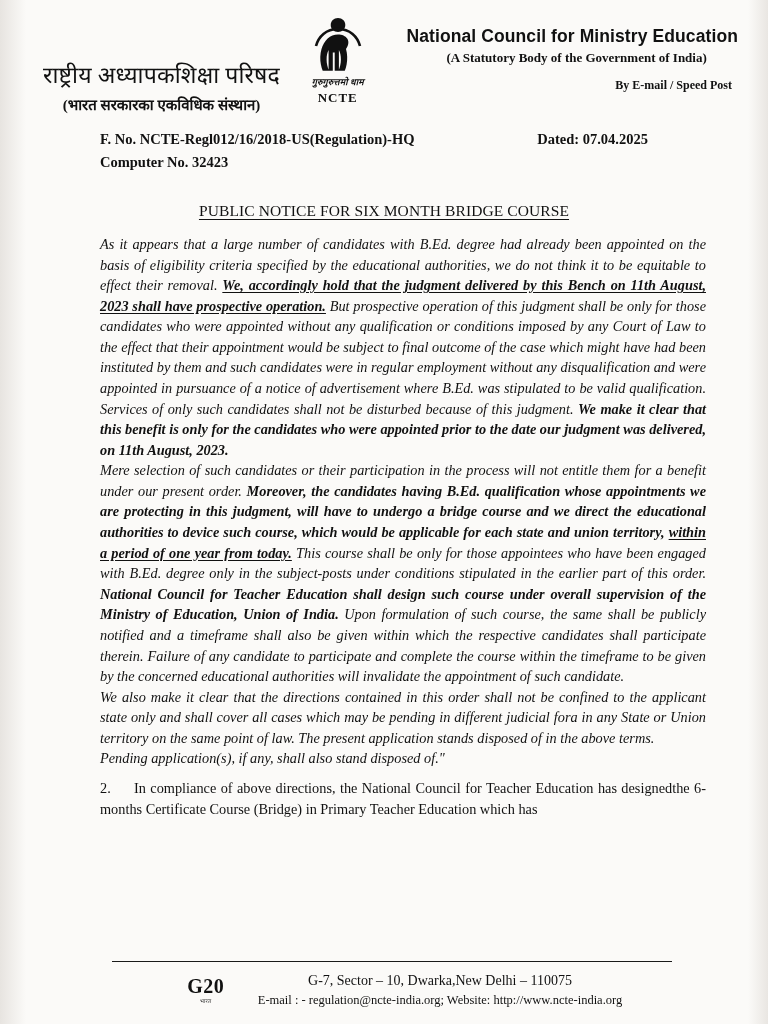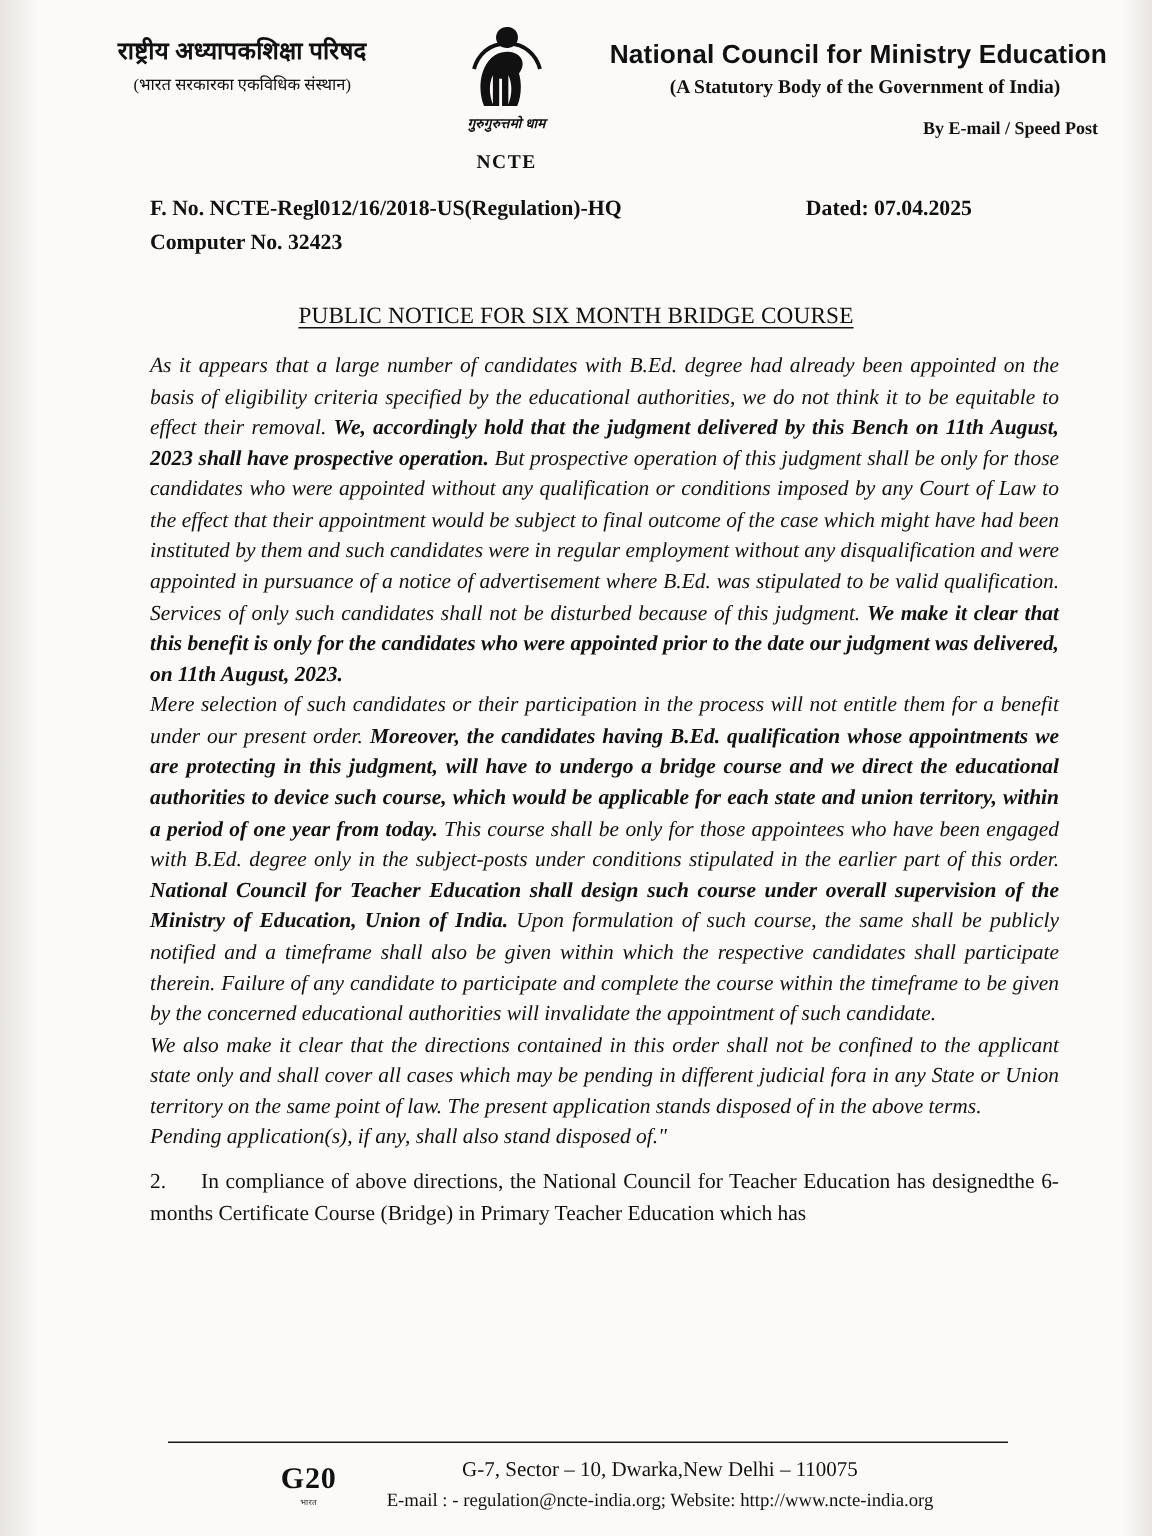--- a/index.html
+++ b/index.html
@@ -50,29 +50,30 @@
     box-sizing: border-box;
   }
   .hindi-block {
     width: 262px;
     padding-top: 10px;
     text-align: center;
     line-height: 1.35;
   }
   .hindi-line1 {
     font-family: "Liberation Serif", serif;
-    font-size: 16px;
-    font-weight: 700;
+    font-size: 23px;
+    font-weight: 400;
     letter-spacing: .2px;
     white-space: nowrap;
+    margin-top: 36px;
   }
   .hindi-line2 {
     font-family: "Liberation Serif", serif;
-    font-size: 11px;
-    font-weight: 400;
+    font-size: 15px;
+    font-weight: 700;
     margin-top: 4px;
     white-space: nowrap;
   }
   .logo-block {
     width: 118px;
     text-align: center;
     padding-top: 2px;
   }
   .logo-mark {
     width: 62px;
@@ -91,21 +92,21 @@
     font-weight: 700;
     margin-top: 1px;
     letter-spacing: .2px;
     white-space: nowrap;
     font-style: italic;
   }
   .logo-name {
     font-size: 13px;
     font-weight: 700;
     letter-spacing: 1px;
-    margin-top: 12px;
+    margin-top: 2px;
   }
   .title-block {
     flex: 1;
     padding-top: 12px;
     padding-left: 14px;
   }
   .org-name {
     font-family: "Liberation Sans", sans-serif;
     font-size: 17.5px;
     font-weight: 700;
@@ -168,21 +169,21 @@
     margin-bottom: 9px;
   }
   .quote {
     font-style: italic;
   }
   .quote p {
     margin: 0 0 0 0;
     text-align: justify;
   }
   .q-b { font-weight: 700; }
-  .q-bu { font-weight: 700; text-underline-offset: 2px; }
+  .q-bu { font-weight: 700; text-decoration: underline; text-underline-offset: 2px; }
   .para-2 {
     margin-top: 9px;
   }
   .para-2 .num {
     display: inline-block;
     width: 34px;
   }
   .closing-line { margin-top: 1px; }
 
   

